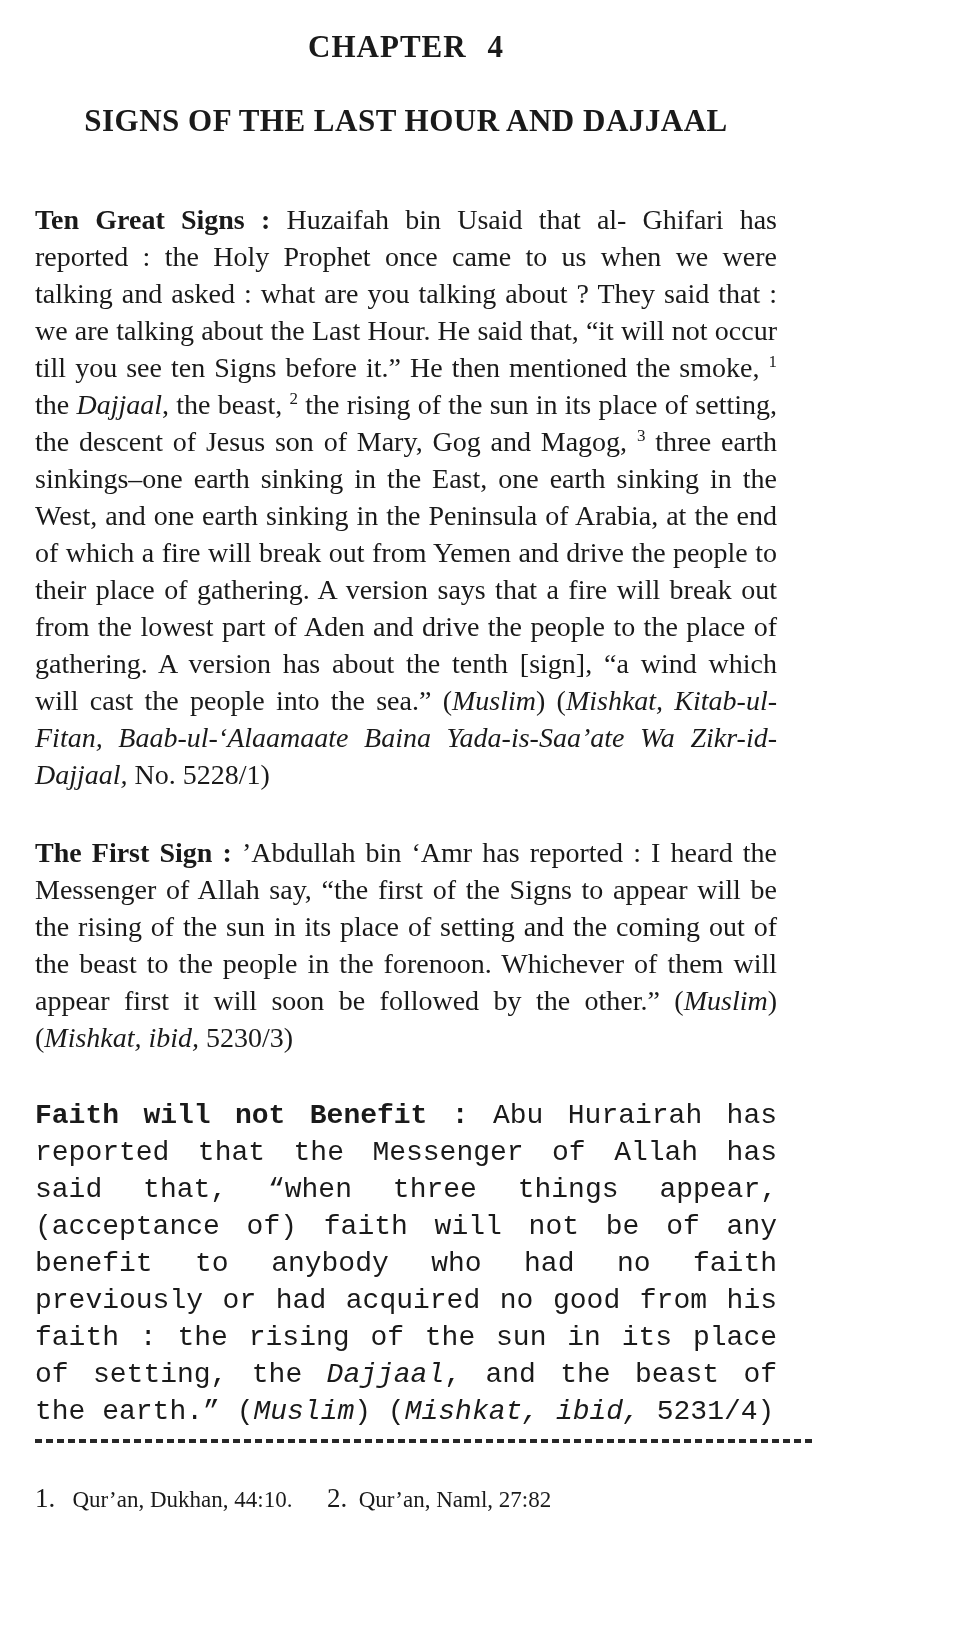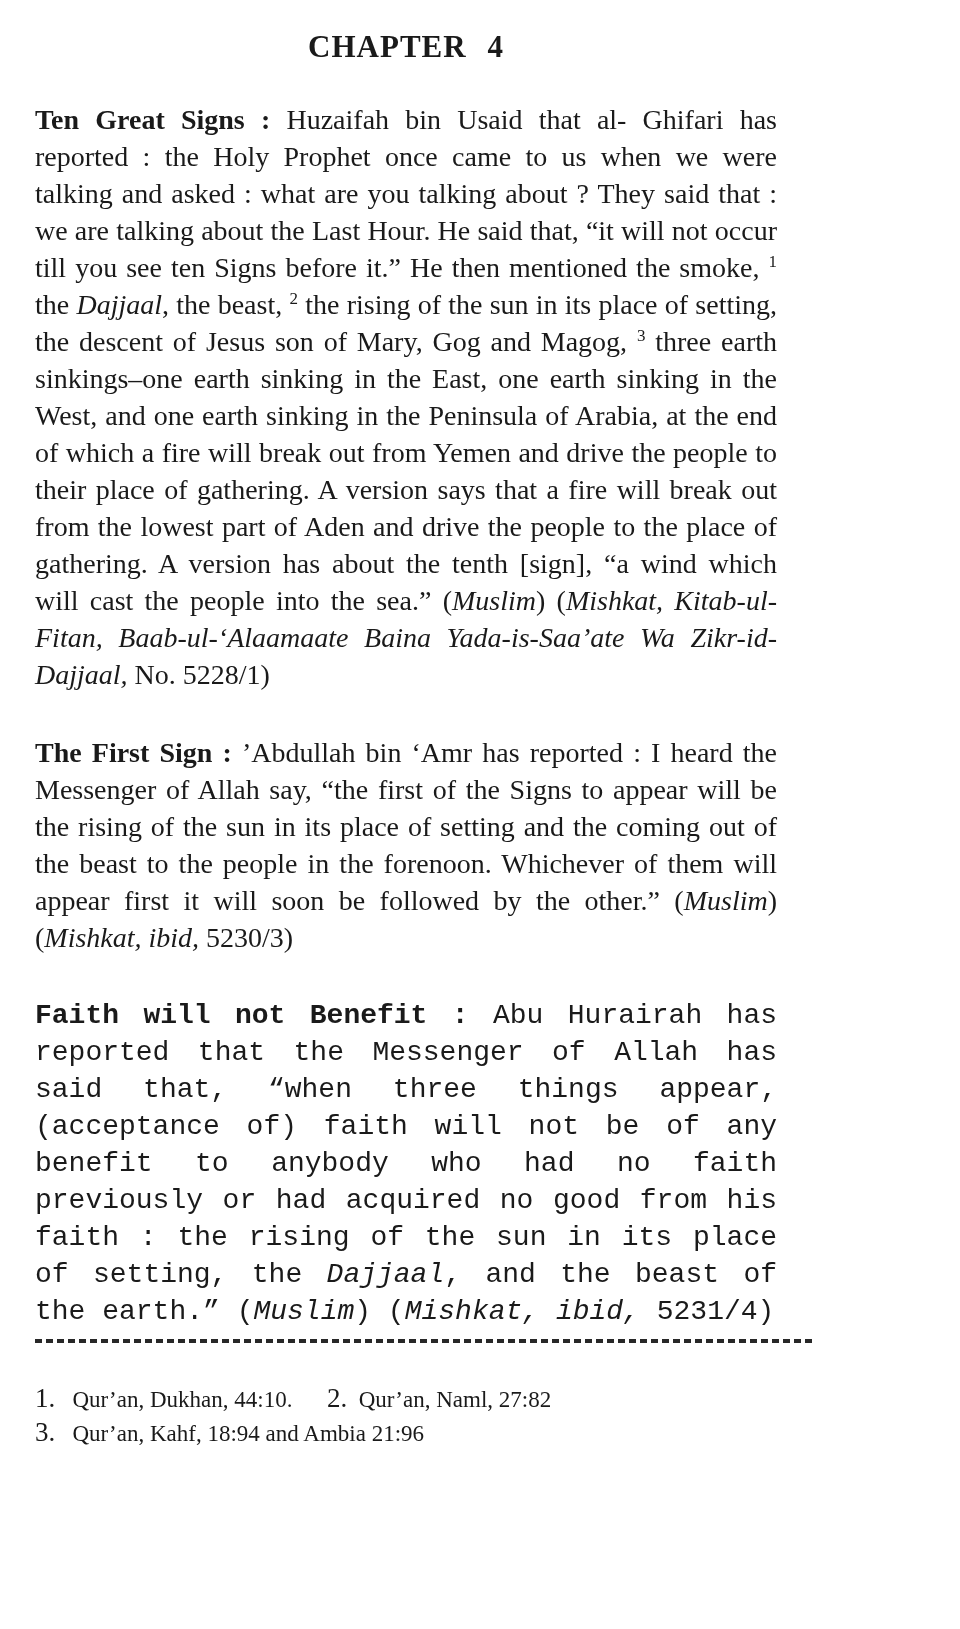--- a/index.html
+++ b/index.html
@@ -28,21 +28,21 @@
   }
   .title {
     text-align: center;
     font-size: 31px;
     font-weight: bold;
     letter-spacing: 0.5px;
     line-height: 37px;
     margin-top: 37px;
   }
   .body-text {
-    margin-top: 36px;
+    margin-top: 62px;
   }
   p.para {
     font-size: 28px;
     line-height: 37px;
     text-align: justify;
     text-align-last: left;
     margin: 0 0 41px 0;
   }
   p.para.last {
     margin-bottom: 0;
@@ -71,27 +71,27 @@
   }
   .fn .num { font-size: 27px; }
 </style>
 </head>
 <body>
 
 <div class="page">
 
   <div class="chapter">CHAPTER 4</div>
 
+  <div class="title">SIGNS OF THE LAST HOUR AND DAJJAAL</div>
 
   <div class="body-text">
     <p class="para"><span class="b">Ten Great Signs : </span><span>Huzaifah bin Usaid that al- Ghifari has reported : the Holy Prophet once came to us when we were talking and asked : what are you talking about ? They said that : we are talking about the Last Hour. He said that, “it will not occur till you see ten Signs before it.” He then mentioned the smoke, </span><span class="sup">1</span><span> the </span><span class="i">Dajjaal</span><span>, the beast, </span><span class="sup">2</span><span> the rising of the sun in its place of setting, the descent of Jesus son of Mary, Gog and Magog, </span><span class="sup">3</span><span> three earth sinkings–one earth sinking in the East, one earth sinking in the West, and one earth sinking in the Peninsula of Arabia, at the end of which a fire will break out from Yemen and drive the people to their place of gathering. A version says that a fire will break out from the lowest part of Aden and drive the people to the place of gathering. A version has about the tenth [sign], “a wind which will cast the people into the sea.” (</span><span class="i">Muslim</span><span>) (</span><span class="i">Mishkat, Kitab-ul-Fitan, Baab-ul-‘Alaamaate Baina Yada-is-Saa’ate Wa Zikr-id-Dajjaal,</span><span> No. 5228/1)</span></p>
     <p class="para"><span class="b">The First Sign : </span><span>’Abdullah bin ‘Amr has reported : I heard the Messenger of Allah say, “the first of the Signs to appear will be the rising of the sun in its place of setting and the coming out of the beast to the people in the forenoon. Whichever of them will appear first it will soon be followed by the other.” (</span><span class="i">Muslim</span><span>) (</span><span class="i">Mishkat, ibid,</span><span> 5230/3)</span></p>
     <p class="para last"><span class="b">Faith will not Benefit : </span><span>Abu Hurairah has reported that the Messenger of Allah has said that, “when three things appear, (acceptance of) faith will not be of any benefit to anybody who had no faith previously or had acquired no good from his faith : the rising of the sun in its place of setting, the </span><span class="i">Dajjaal</span><span>, and the beast of the earth.” (</span><span class="i">Muslim</span><span>) (</span><span class="i">Mishkat, ibid,</span><span> 5231/4)</span></p>
   </div>
 
   <div class="fnsep"></div>
 
   <div class="footnotes">
     <div class="fn"><span class="num">1.</span><span>   Qur’an, Dukhan, 44:10.      </span><span class="num">2.</span><span>  Qur’an, Naml, 27:82</span></div>
-    <div class="fn"><span class="num">3.</span><span>   Qur’an, Kahf, 18:94 and Ambia 21:96</span></div>
   </div>
 
 </div>
 
 </body></html>

